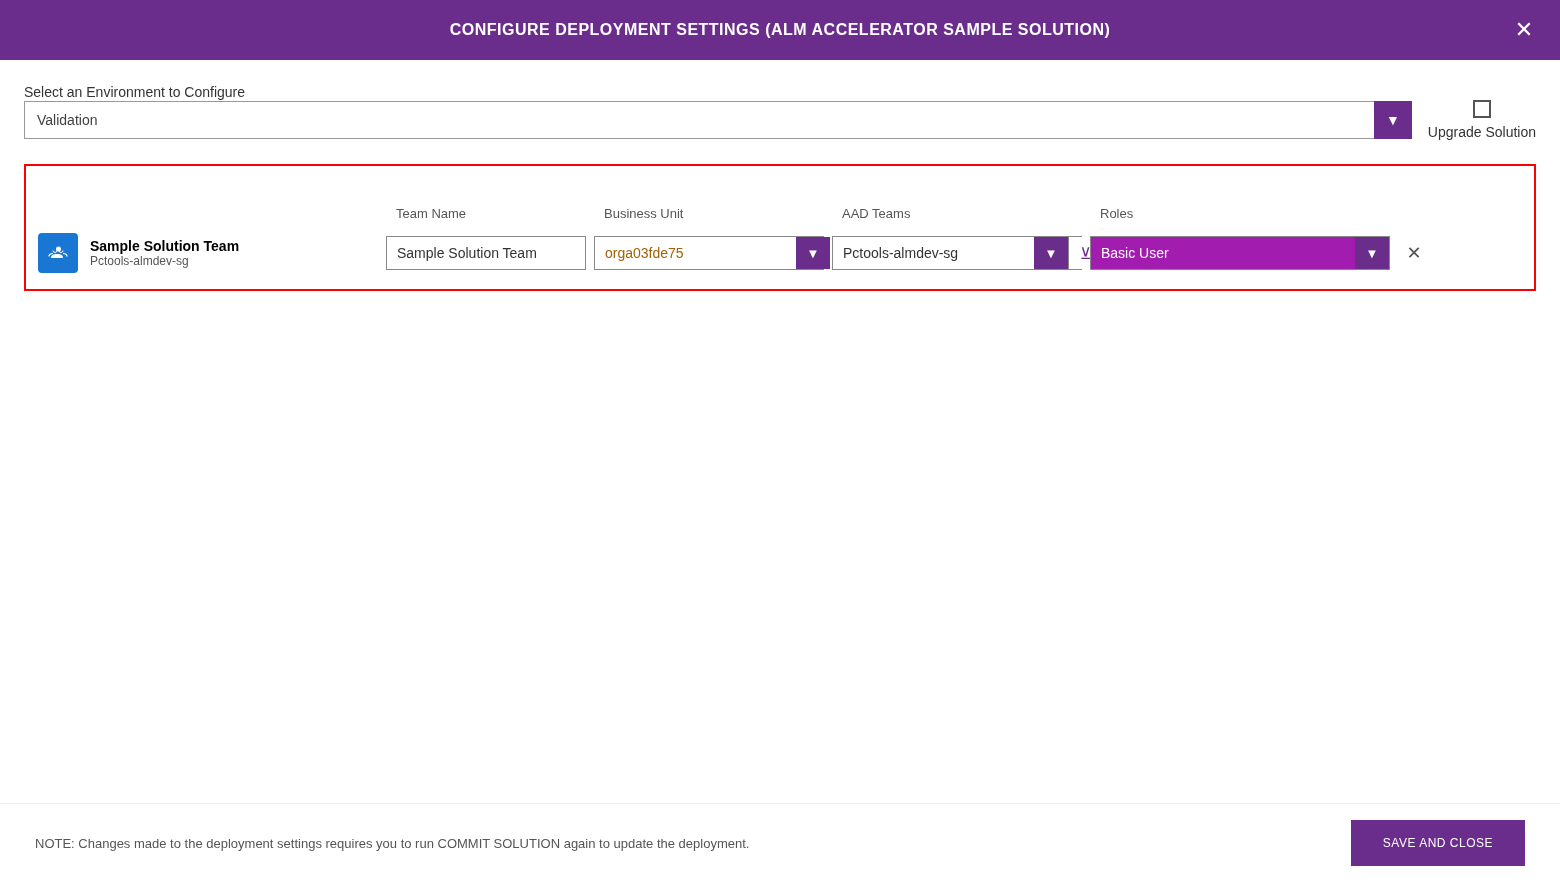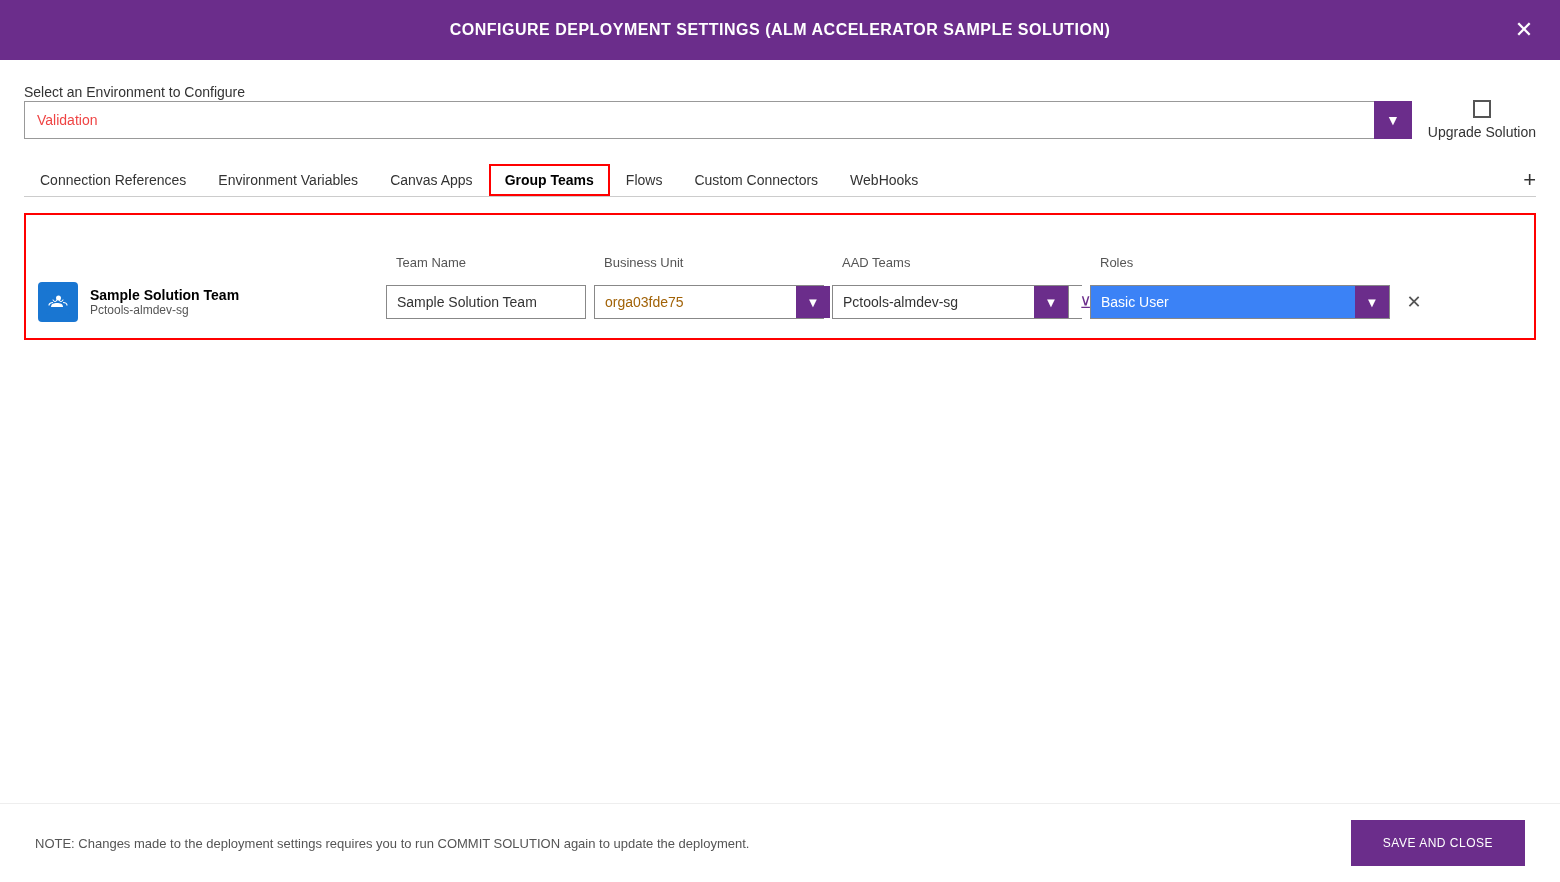--- a/index.html
+++ b/index.html
@@ -69,21 +69,21 @@
       position: relative;
     }
     .env-select {
       width: 100%;
       border: 1px solid #999;
       padding: 10px 40px 10px 12px;
       font-size: 14px;
       appearance: none;
       background: #fff;
       cursor: pointer;
-      color: #ef4444;
+      color: #404040;
     }
     .env-dropdown-btn {
       position: absolute;
       right: 0;
       top: 0;
       bottom: 0;
       width: 38px;
       background: #6b2d8b;
       border: none;
       cursor: pointer;
@@ -277,21 +277,21 @@
       align-items: stretch;
       border: 1px solid #888;
       width: 100%;
     }
     .roles-input {
       flex: 1;
       border: none;
       padding: 8px 10px;
       font-size: 14px;
       color: #fff;
-      background: #3b82f6;
+      background: #a21caf;
       outline: none;
     }
     .roles-arrow-btn {
       background: #6b2d8b;
       border: none;
       color: #fff;
       width: 34px;
       display: flex;
       align-items: center;
       justify-content: center;
@@ -376,30 +376,20 @@
       <button class="env-dropdown-btn">
         <span>▼</span>
       </button>
     </div>
     <div class="upgrade-solution-wrapper">
       <div class="upgrade-checkbox"></div>
       <span class="upgrade-label">Upgrade Solution</span>
     </div>
   </div>
 
-  <div class="tabs-row">
-    <button class="tab">Connection References</button>
-    <button class="tab">Environment Variables</button>
-    <button class="tab">Canvas Apps</button>
-    <button class="tab active">Group Teams</button>
-    <button class="tab">Flows</button>
-    <button class="tab">Custom Connectors</button>
-    <button class="tab">WebHooks</button>
-    <button class="add-btn">+</button>
-  </div>
 
   <div class="table-container">
 
     <div class="col-headers">
       <div class="col-header col-header-empty"></div>
       <div class="col-header">Team Name</div>
       <div class="col-header">Business Unit</div>
       <div class="col-header">AAD Teams</div>
       <div class="col-header">Roles</div>
       <div class="col-header col-header-empty"></div>

